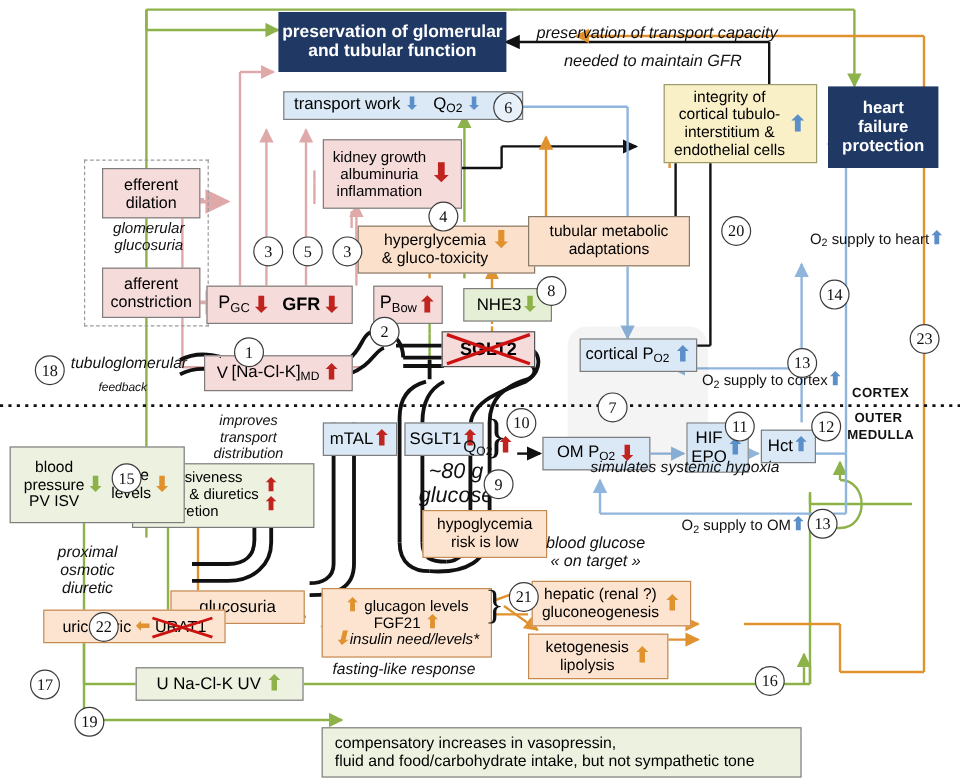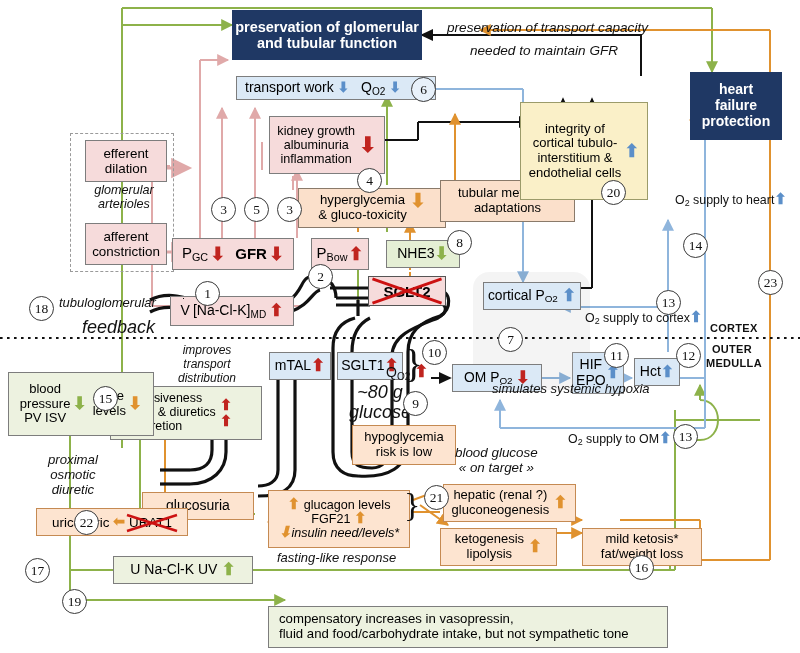--- a/index.html
+++ b/index.html
@@ -263,38 +263,38 @@
 &amp; gluco-toxicity</span>
       <span class="arrow adn-orange" style="font-size:19px;margin-left:3px;">⬇</span>
     </span>
   </div>
 
   <div class="box peach" style="left:440px;top:180px;width:135px;height:42px;font-size:13px;">
     <span class="inner" style="white-space:pre-line">tubular metabolic
 adaptations</span>
   </div>
 
-  <div class="box cream" style="left:520px;top:70px;width:128px;height:98px;font-size:13px;margin-top:32px;">
+  <div class="box cream" style="left:553px;top:70px;width:128px;height:66px;font-size:13px;">
     <span class="inner" style="display:flex;align-items:center;justify-content:center;">
       <span style="white-space:pre-line">integrity of
 cortical tubulo-
 interstitium &amp;
 endothelial cells</span>
       <span class="arrow aup-blue" style="font-size:18px;margin-left:3px;">⬆</span>
     </span>
   </div>
 
   <div style="position:absolute;left:70px;top:133px;width:102px;height:137px;border:1.3px dashed #9a9a9a;"></div>
   <div class="box pink" style="left:85px;top:140px;width:82px;height:42px;font-size:13.4px;">
     <span class="inner" style="white-space:pre-line">efferent
 dilation</span>
   </div>
   <div class="lbl i" style="left:74px;top:184px;width:100px;text-align:center;font-size:12.6px;">
     <span style="white-space:pre-line">glomerular
-arterioles</span>
+glucosuria</span>
   </div>
   <div class="box pink" style="left:85px;top:223px;width:82px;height:42px;font-size:13.4px;">
     <span class="inner" style="white-space:pre-line">afferent
 constriction</span>
   </div>
 
   <div class="box pink" style="left:172px;top:238px;width:122px;height:32px;font-size:15px;">
     <span class="inner" style="display:flex;align-items:center;justify-content:center;gap:2px;">
       <span><span>P</span><span class="sub">GC</span></span>
       <span class="arrow adn-red" style="font-size:18px;">⬇</span>
@@ -454,45 +454,41 @@
   </div>
 
   <div class="box peach2" style="left:440px;top:528px;width:117px;height:38px;font-size:13px;">
     <span class="inner" style="display:flex;align-items:center;justify-content:center;">
       <span style="white-space:pre-line">ketogenesis
 lipolysis</span>
       <span class="arrow aup-orange" style="font-size:17px;margin-left:4px;">⬆</span>
     </span>
   </div>
 
-  <div class="box peach2" style="left:582px;top:528px;width:120px;height:38px;font-size:13px;">
-    <span class="inner" style="white-space:pre-line">mild ketosis*
-fat/weight loss</span>
-  </div>
 
   <div class="box greenbox" style="left:268px;top:606px;width:400px;height:42px;font-size:13.2px;justify-content:flex-start;">
     <span class="inner" style="text-align:left;padding-left:10px;white-space:pre-line;">compensatory increases in vasopressin,
 fluid and food/carbohydrate intake, but not sympathetic tone</span>
   </div>
 
   <div class="lbl i" style="left:447px;top:21px;font-size:13.6px;">preservation of transport capacity</div>
   <div class="lbl i" style="left:470px;top:44px;font-size:13.6px;">needed to maintain GFR</div>
 
   <div class="lbl" style="left:675px;top:193px;font-size:12.4px;white-space:nowrap;">
     <span>O</span><span class="sub">2</span><span> supply to heart</span><span class="arrow aup-blue" style="font-size:15px;">⬆</span>
   </div>
   <div class="lbl" style="left:585px;top:311px;font-size:12.4px;white-space:nowrap;">
     <span>O</span><span class="sub">2</span><span> supply to cortex</span><span class="arrow aup-blue" style="font-size:15px;">⬆</span>
   </div>
   <div class="lbl" style="left:568px;top:432px;font-size:12.4px;white-space:nowrap;">
     <span>O</span><span class="sub">2</span><span> supply to OM</span><span class="arrow aup-blue" style="font-size:15px;">⬆</span>
   </div>
 
   <div class="lbl i" style="left:59px;top:296px;font-size:13px;">tubuloglomerular</div>
-  <div class="lbl i" style="left:82px;top:318px;font-size:18px;">feedback</div>
+  <div class="lbl i" style="left:82px;top:318px;font-size:10px;">feedback</div>
 
   <div class="lbl i" style="left:178px;top:344px;font-size:12px;text-align:center;white-space:pre-line;line-height:1.15;">improves
 transport
 distribution</div>
 
   <div class="lbl i" style="left:349px;top:382px;font-size:18px;text-align:center;white-space:pre-line;line-height:1.12;">~80 g
 glucose</div>
 
   <div class="lbl i" style="left:492px;top:382px;font-size:13px;">simulates systemic hypoxia</div>
 

